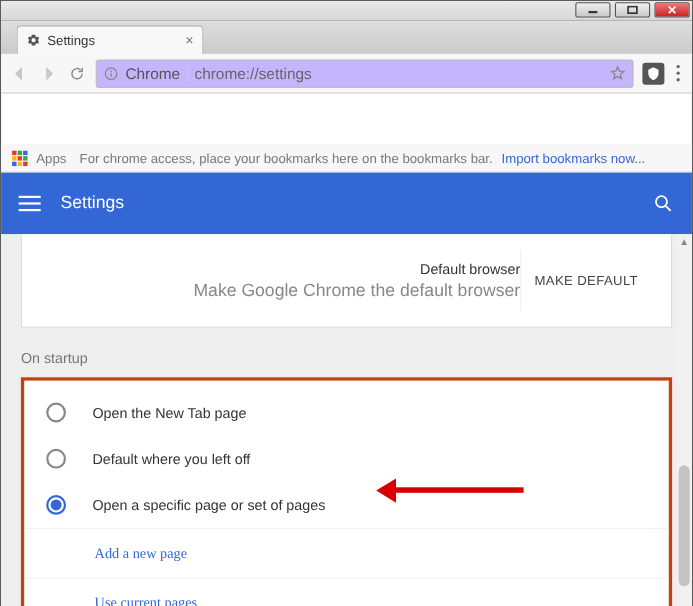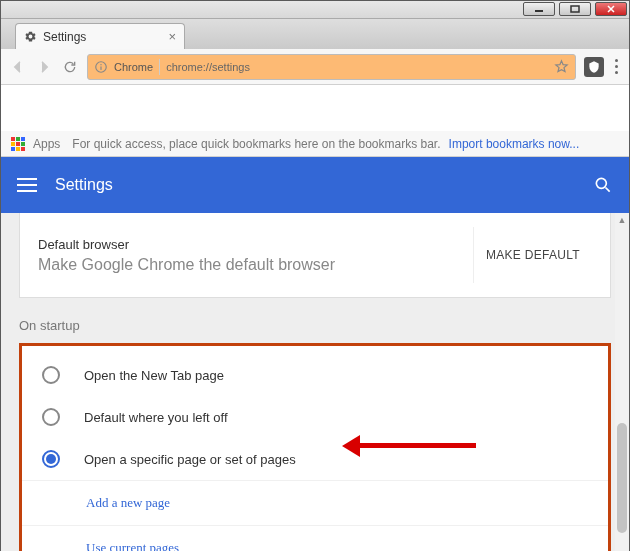--- a/index.html
+++ b/index.html
@@ -16,21 +16,21 @@
   
   .tabstrip { height: 30px; background: linear-gradient(#dedede 0%, #cacaca 100%); display: flex; align-items: flex-end; padding-left: 14px; }
   .tab { background: #f8f8f8; height: 26px; display:flex; align-items:center; padding: 0 8px; border-top-left-radius: 4px; border-top-right-radius: 4px; border: 1px solid #aaa; border-bottom: none; min-width: 170px; font-size: 12px; color:#333; position:relative; }
   .tab .gear { margin-right: 6px; display:flex; }
   .tab .closex { margin-left:auto; font-size: 13px; color:#777; cursor:pointer; }
   
   
   .navrow { height: 36px; background: #f7f7f7; border-bottom: 1px solid #d0d0d0; display:flex; align-items:center; padding: 0 8px; gap: 8px; }
   .navicon { width:18px; height:18px; display:flex; align-items:center; justify-content:center; color:#8a8a8a; cursor:pointer; }
   .navicon.disabled { color:#c8c8c8; cursor:default; }
-  .omnibox { flex:1; height: 26px; border:1px solid #bcbcbc; border-radius: 3px; background:#fdba74; display:flex; align-items:center; padding: 0 6px; font-size: 11px; color:#555; gap:6px; }
+  .omnibox { flex:1; height: 26px; border:1px solid #bcbcbc; border-radius: 3px; background:#c4b5fd; display:flex; align-items:center; padding: 0 6px; font-size: 14px; color:#555; gap:6px; }
   .omni-label { color:#555; }
   .omni-sep { width:1px; height:16px; background:#ccc; }
   .omni-url { color:#666; flex:1; }
   .omni-star { color:#888; cursor:pointer; }
   .ext-badge { width:20px; height:20px; background:#555; border-radius:3px; color:#fff; font-size:9px; display:flex; align-items:center; justify-content:center; cursor:pointer; }
   .menu3 { display:flex; flex-direction:column; gap:3px; padding:3px; cursor:pointer; }
   .menu3 span { width:3px; height:3px; background:#666; border-radius:50%; }
   
   
   .bmbar { height: 26px; background:#f7f7f7; border-bottom:1px solid #d0d0d0; display:flex; align-items:center; padding: 0 10px; font-size: 12px; color:#777; gap:8px;margin-top:46px; }
@@ -50,21 +50,21 @@
   .searchbtn { margin-left:auto; cursor:pointer; }
   
   
   .content { position:relative; background:#eeeeee; height: calc(551px - 18px - 30px - 36px - 26px - 56px - 2px); overflow: hidden; }
   .scrolltrack { position:absolute; right:0; top:0; bottom:0; width:14px; background:#f1f1f1; }
   .scrollupbtn, .scrolldownbtn { width:14px; height:14px; background:#f1f1f1; color:#888; font-size:9px; display:flex; align-items:center; justify-content:center; cursor:pointer; }
   .scrolldownbtn { position:absolute; bottom:0; }
   .scrollthumb { position:absolute; right:2px; width:10px; top:210px; height:110px; background:#c3c3c3; border-radius:5px; cursor:pointer; }
   
   .panel { background:#fff; margin: 0 18px 0 18px; border: 1px solid #ddd; border-top:none; padding: 14px 18px; display:flex; align-items:center; }
-  .panel .pleft { flex:1; }
+  .panel .pleft { flex:1;text-align:right; }
   .panel .ptitle { font-size:13px; color:#333; margin-bottom:4px; }
   .panel .psub { font-size:16px; color:#888; }
   .makebtn { font-size:12px; letter-spacing:0.3px; color:#444; padding: 0 12px; border-left:1px solid #eee; height:56px; display:flex; align-items:center; cursor:pointer; }
   
   .sectiontitle { font-size:13px; color:#777; padding: 20px 18px 10px 18px; }
   
   .card { background:#fff; margin: 0 18px 31px 18px; border:3px solid #c2410c; padding: 8px 0; }
   .radio-row { display:flex; align-items:center; padding: 12px 20px; font-size:13px; color:#333; cursor:pointer; position:relative; }
   .radio-circ { width:18px; height:18px; border:2px solid #888; border-radius:50%; margin-right:24px; display:flex; align-items:center; justify-content:center; }
   .radio-circ.sel { border-color:#3367d6; }
@@ -165,21 +165,21 @@
         <span></span>
         <span></span>
         <span></span>
         <span></span>
         <span></span>
         <span></span>
         <span></span>
         <span></span>
     </div>
     <span>Apps</span>
-    <span style="margin-left:4px;">For quick access, place quick bookmarks here on the bookmarks bar.</span>
+    <span style="margin-left:4px;">For chrome access, place your bookmarks here on the bookmarks bar.</span>
     <span class="bmimport">Import bookmarks now...</span>
   </div>
 
   <div class="bluehdr">
     <div class="hamburger">
       <span></span>
         <span></span>
         <span></span>
     </div>
     <div class="title">Settings</div>

